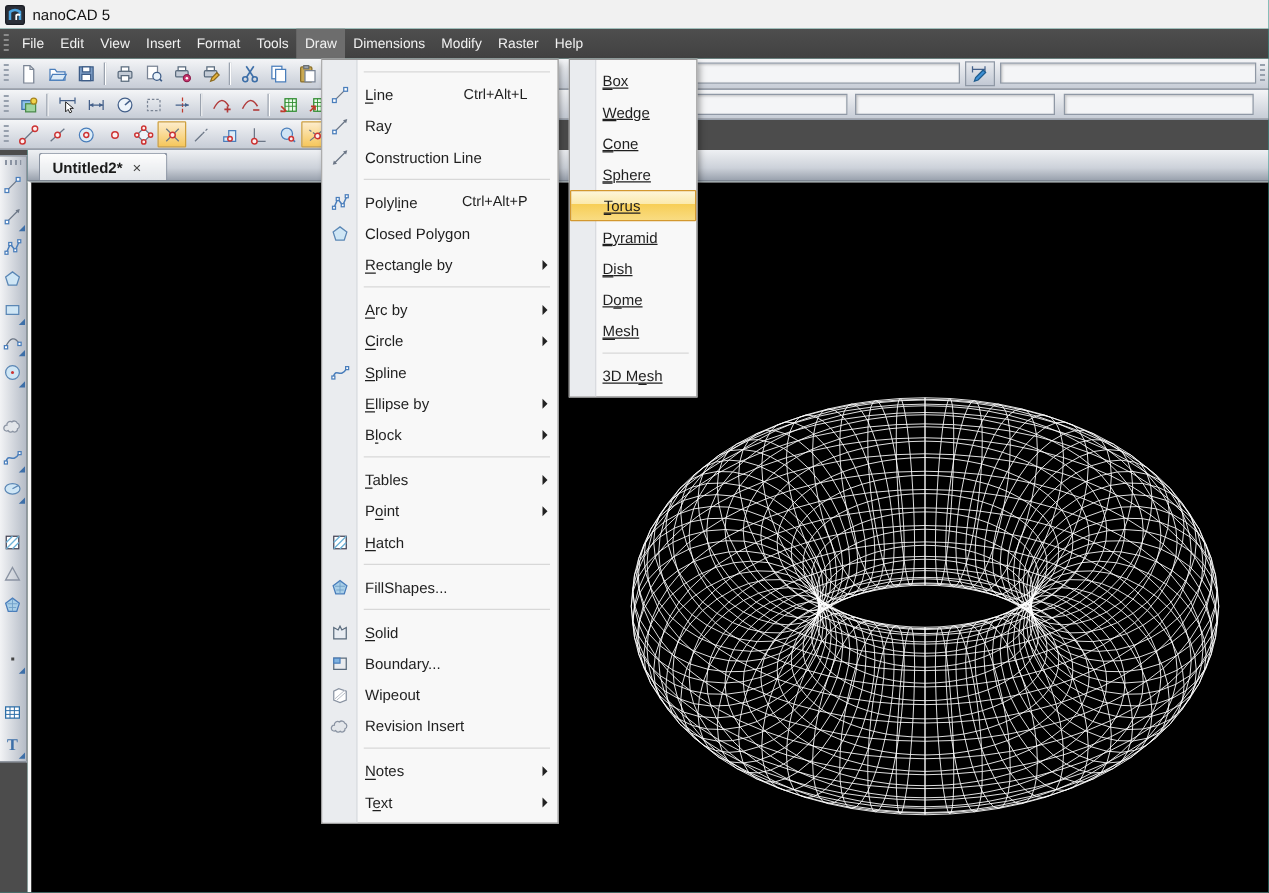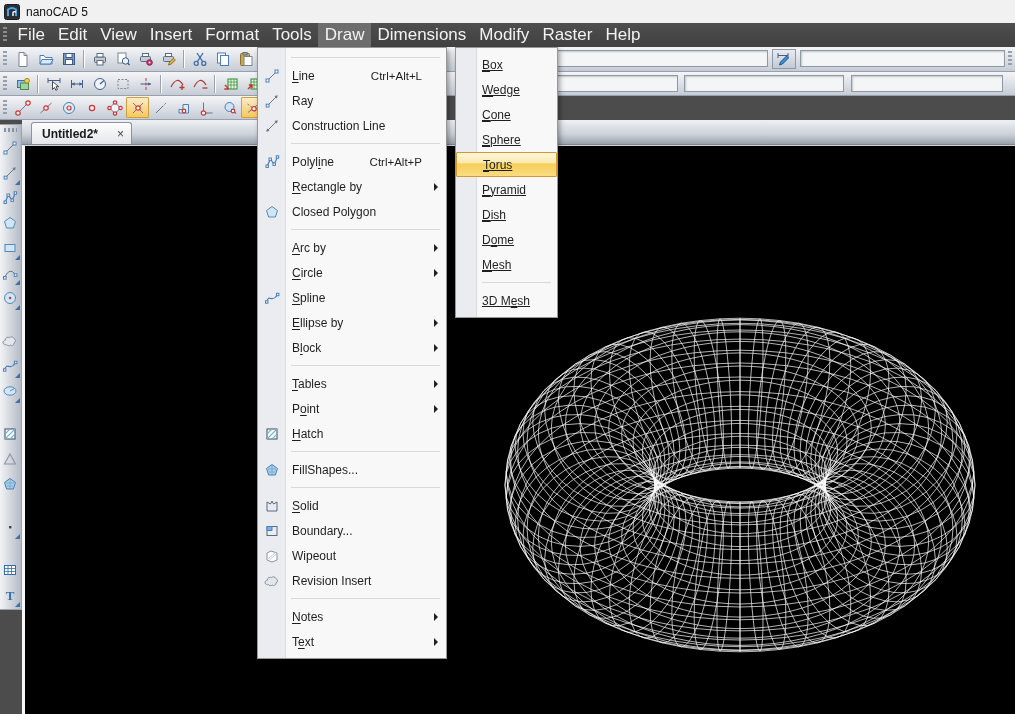--- a/index.html
+++ b/index.html
@@ -5,40 +5,40 @@
   html,body{margin:0;padding:0;background:#777;}
   .window{position:relative;width:1015px;height:714px;overflow:hidden;background:#14b8a6;
           font-family:"Liberation Sans",sans-serif;-webkit-font-smoothing:antialiased;}
   
   .titlebar{position:absolute;left:0;top:0;right:0;height:23px;background:#f1f1f1;display:flex;align-items:center;}
   .applogo{width:16px;height:16px;margin:0 6px 0 4px;display:inline-flex;}
   .apptitle{font-size:12px;color:#111;}
   
   .menubar{position:absolute;left:0;top:23px;right:0;height:24px;background:linear-gradient(#4e4e4e,#414141);display:flex;align-items:stretch;}
   .mbgrip{width:4px;margin:4px 4px 4px 3px;background:repeating-linear-gradient(to bottom,#8b8b8b 0 2px,transparent 2px 4px);}
-  .mbitem{padding:0 6.5px;display:flex;align-items:center;font-size:17px;color:#f2f2f2;cursor:default;}
+  .mbitem{padding:0 6.5px;display:flex;align-items:center;font-size:11px;color:#f2f2f2;cursor:default;}
   .mbitem.active{background:#6d6d6d;}
   
   .dock{position:absolute;left:0;top:47px;right:0;height:73px;background:#4c4c4c;}
   .trow{position:absolute;left:0;display:flex;align-items:center;background:linear-gradient(#f4f5f7,#c6ccd6);border-bottom:1px solid #98a0ac;box-sizing:border-box;}
   .trow1{top:0;right:0;height:25px;}
   .trow2{top:25px;right:0;height:24px;}
   .trow3{top:49px;width:314px;height:24px;}
   .tgrip{width:4px;height:16px;margin:0 4px 0 3px;background:repeating-linear-gradient(to bottom,#97a0ad 0 2px,transparent 2px 4px);flex:none;}
   .tsep{width:1px;height:18px;background:#9aa2ae;border-right:1px solid #fff;margin:0 3px;flex:none;}
   .tbtn{position:relative;width:23px;height:21px;display:flex;align-items:center;justify-content:center;flex:none;border:1px solid transparent;box-sizing:border-box;}
   .tbtn.active{background:linear-gradient(#fdeccb,#f6c75b);border:1px solid #cf9f3a;border-radius:1px;}
   .tbtn svg{display:block;}
   .fly{position:absolute;right:0;bottom:0;width:0;height:0;border-left:5px solid transparent;border-bottom:5px solid #3d6fa8;}
   .cmdfield{position:absolute;top:3px;height:17px;background:#f4f5f7;border:1px solid #8f98a5;box-shadow:inset 1px 1px 2px rgba(0,0,0,.2);box-sizing:border-box;font:11px "Liberation Sans",sans-serif;padding:0 3px;color:#222;}
   .stylebtn{position:absolute;top:2px;left:772px;width:24px;height:20px;background:linear-gradient(#e9ebef,#c2c9d4);border:1px solid #8f98a5;display:flex;align-items:center;justify-content:center;box-sizing:border-box;}
   .rgrip1{position:absolute;right:3px;top:4px;width:4px;height:16px;background:repeating-linear-gradient(to bottom,#97a0ad 0 2px,transparent 2px 4px);}
   
   .tabbar{position:absolute;left:22px;top:120px;right:0;height:25px;background:linear-gradient(#eef0f3 0%,#ccd1d9 60%,#9aa2ae 100%);border-bottom:1px solid #7e8692;box-sizing:border-box;display:flex;align-items:flex-end;}
-  .tab{height:21px;margin-left:9px;padding:0 7px 0 10px;background:linear-gradient(#fdfdfd,#e3e6ea);border:1px solid #8a93a2;border-bottom:none;border-radius:3px 3px 0 0;display:flex;align-items:center;font-size:12px;font-weight:bold;color:#1a1a1a;gap:11px;}
+  .tab{height:21px;margin-left:9px;padding:0 20px 0 10px;background:linear-gradient(#fdfdfd,#e3e6ea);border:1px solid #8a93a2;border-bottom:none;border-radius:3px 3px 0 0;display:flex;align-items:center;font-size:12px;font-weight:bold;color:#1a1a1a;}
   .tab .x{margin-left:8px;font-weight:normal;font-size:12px;color:#444;}
   
   .leftdock{position:absolute;left:0;top:120px;width:22px;bottom:0;background:#4c4c4c;}
   .vtoolbar{position:absolute;left:0;top:4px;width:22px;background:linear-gradient(90deg,#f2f3f5,#b4bbc6);border:1px solid #9aa2ae;border-left:none;box-sizing:border-box;padding-bottom:2px;}
   .vgrip{height:4px;margin:3px 4px;background:repeating-linear-gradient(to right,#8a93a2 0 2px,transparent 2px 4px);}
   .vbtn{position:relative;width:20px;height:25px;margin:0 0 0 0;display:flex;align-items:center;justify-content:center;}
   .vsep{height:1px;margin:2px 3px;background:#9aa2ae;border-bottom:1px solid #eef0f3;}
   
   .viewport{position:absolute;left:22px;top:145px;right:0;bottom:0;background:#000;border-left:3px solid #f8f8f8;border-top:1px solid #cfd3d9;box-sizing:border-box;}
   .viewport svg{position:absolute;left:0;top:0;}
@@ -715,36 +715,36 @@
             <rect x="5" y="4" width="2.4" height="2.4" fill="#fff" stroke="#4a7ebb"></rect>
             <rect x="9" y="9" width="2.4" height="2.4" fill="#fff" stroke="#4a7ebb"></rect>
             <rect x="12.2" y="1.8" width="2.4" height="2.4" fill="#fff" stroke="#4a7ebb"></rect>
           </svg>
         </span>
         <span class="mi-label">Polyl<u>i</u>ne</span>
         <span class="mi-short">Ctrl+Alt+P</span>
         <span class="mi-arrow"></span>
       </div>
       <div class="mitem">
+        <span class="mi-icon">
+          <svg width="16" height="16" viewBox="0 0 16 16">
+            <path d="M8 2.5l5.5 4-2.1 6.5H4.6L2.5 6.5z" fill="#cfe6f5" stroke="#5b87b5"></path>
+          </svg>
+        </span>
+        <span class="mi-label">Closed Polygon</span>
+        <span class="mi-short"></span>
+        <span class="mi-arrow"></span>
+      </div>
+      <div class="mitem">
         <span class="mi-icon"></span>
         <span class="mi-label"><u>R</u>ectangle by</span>
         <span class="mi-short"></span>
         <span class="mi-arrow">
           <i class="caret"></i>
         </span>
-      </div>
-      <div class="mitem">
-        <span class="mi-icon">
-          <svg width="16" height="16" viewBox="0 0 16 16">
-            <path d="M8 2.5l5.5 4-2.1 6.5H4.6L2.5 6.5z" fill="#cfe6f5" stroke="#5b87b5"></path>
-          </svg>
-        </span>
-        <span class="mi-label">Closed Polygon</span>
-        <span class="mi-short"></span>
-        <span class="mi-arrow"></span>
       </div>
       <div class="msep"></div>
       <div class="mitem">
         <span class="mi-icon"></span>
         <span class="mi-label"><u>A</u>rc by</span>
         <span class="mi-short"></span>
         <span class="mi-arrow">
           <i class="caret"></i>
         </span>
       </div>

